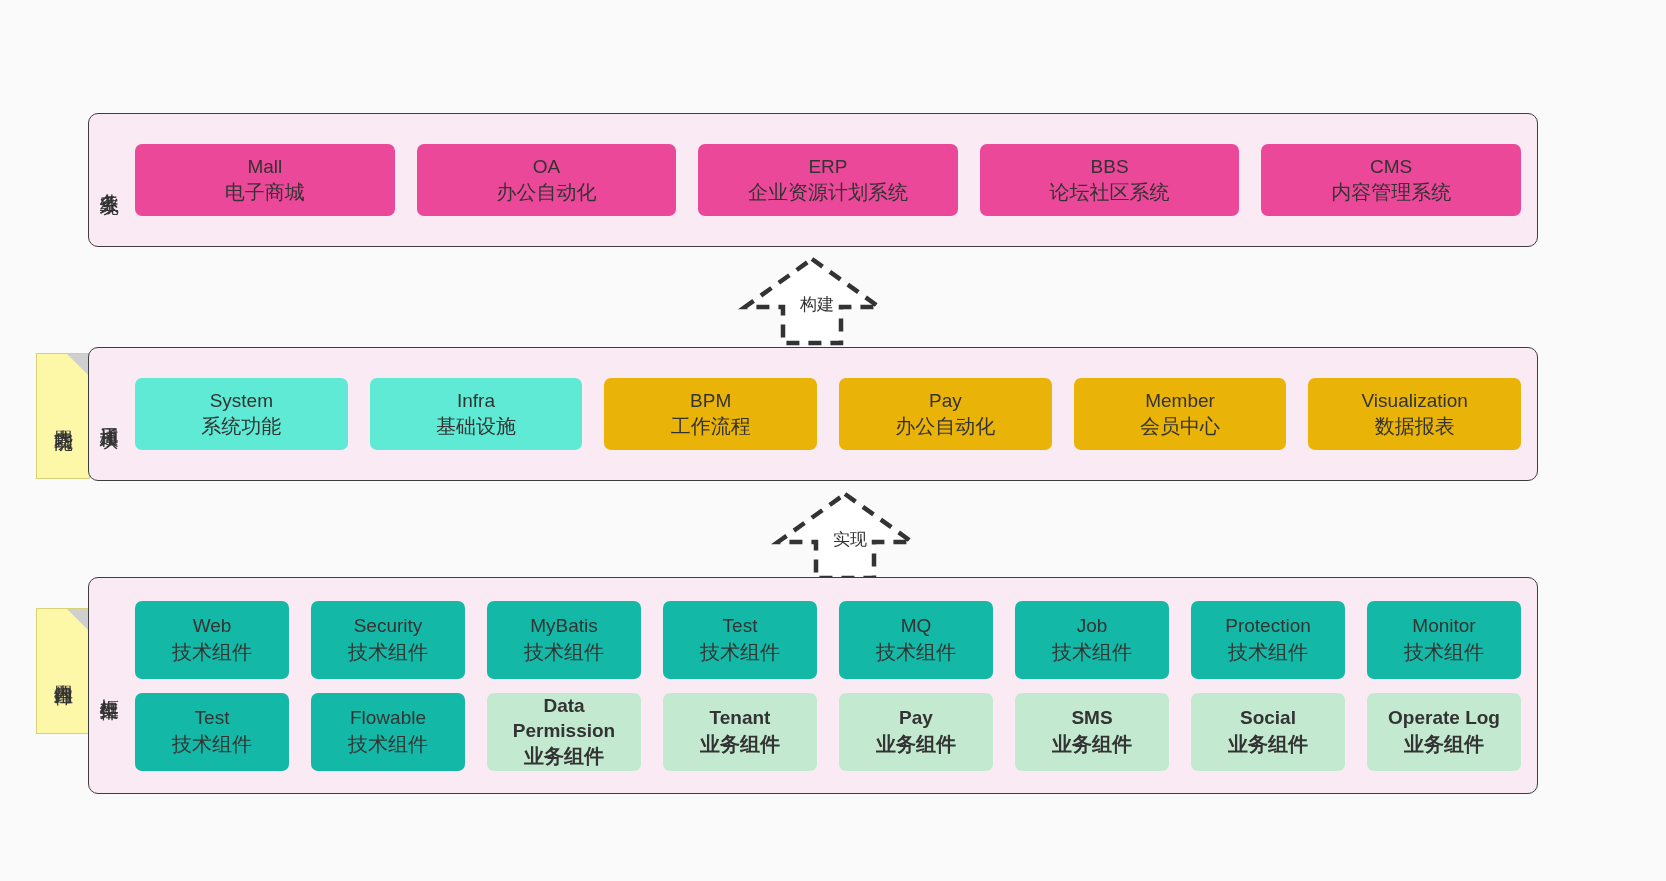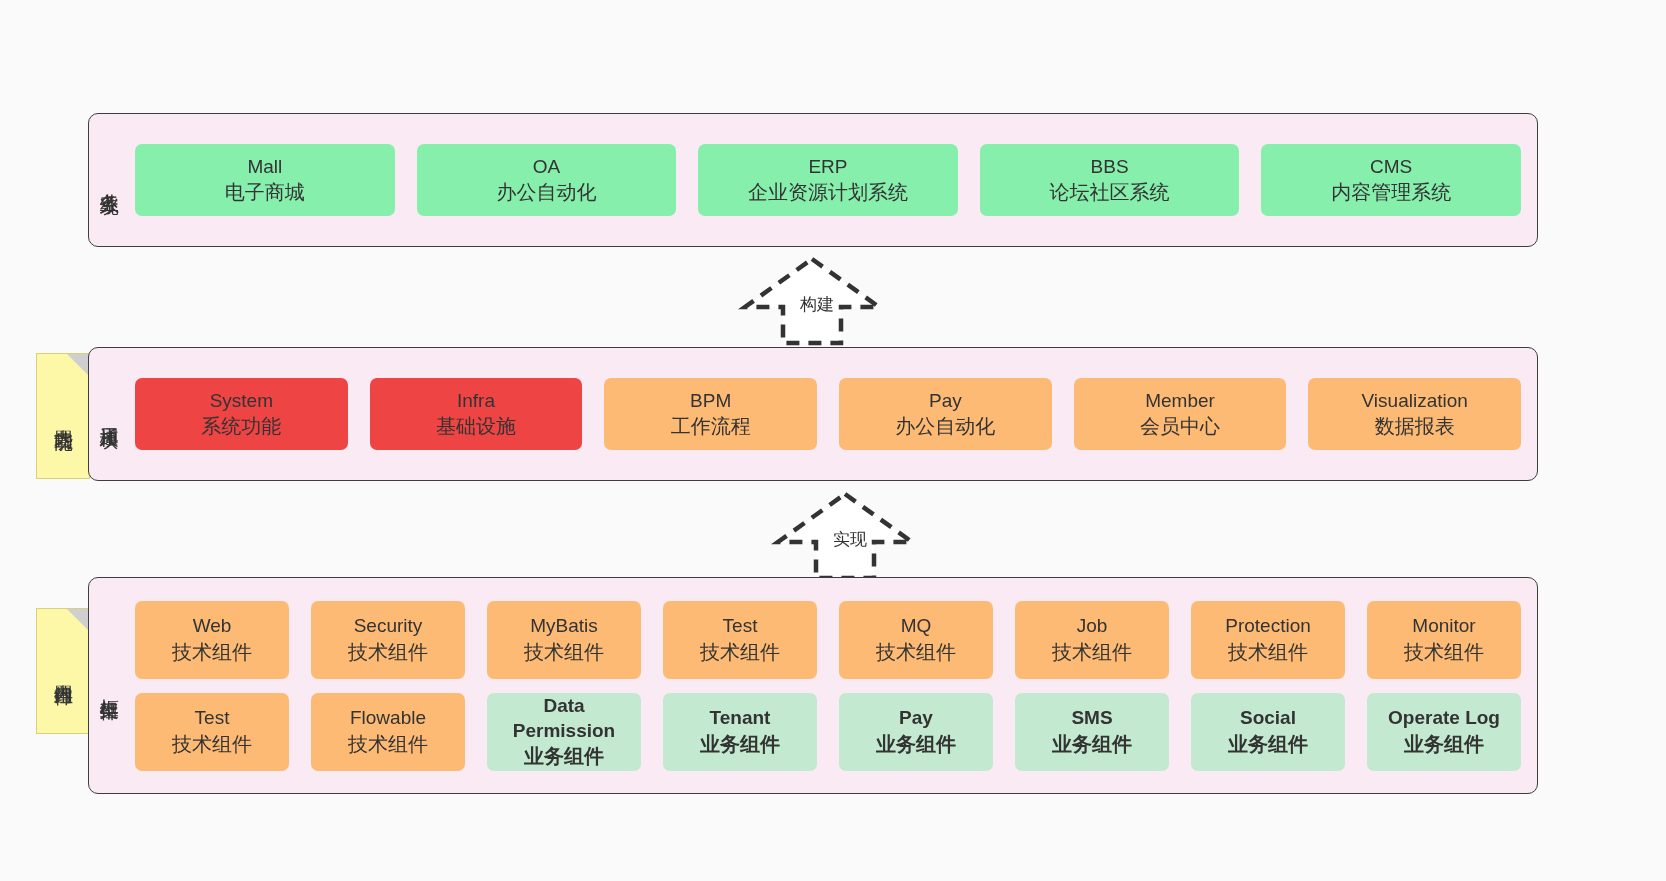--- a/index.html
+++ b/index.html
@@ -69,24 +69,24 @@
     line-height: 1.3;
   }
   .card .c-en {
     font-size: 19px;
     color: #333;
   }
   .card .c-cn {
     font-size: 20px;
     color: #333;
   }
-  .card.blue    { background: #86efac; }
-  .card.red     { background: #ef4444; }
-  .card.pinkish { background: #fdba74; }
-  .card.green   { background: #fdba74; }
+  .card.blue    { background: #ec4899; }
+  .card.red     { background: #5eead4; }
+  .card.pinkish { background: #eab308; }
+  .card.green   { background: #14b8a6; }
   .card.lgreen  { background: #c3ead0; font-weight: bold; }
 
   
   #panel-business { left: 88px;  top: 113px; width: 1450px; height: 134px; }
   #panel-modules  { left: 88px;  top: 347px; width: 1450px; height: 134px; }
   #panel-framework{ left: 88px;  top: 577px; width: 1450px; height: 217px; }
 
   #panel-business  .card { height: 72px; }
   #panel-modules   .card { height: 72px; }
   #panel-framework .card { height: 78px; }

